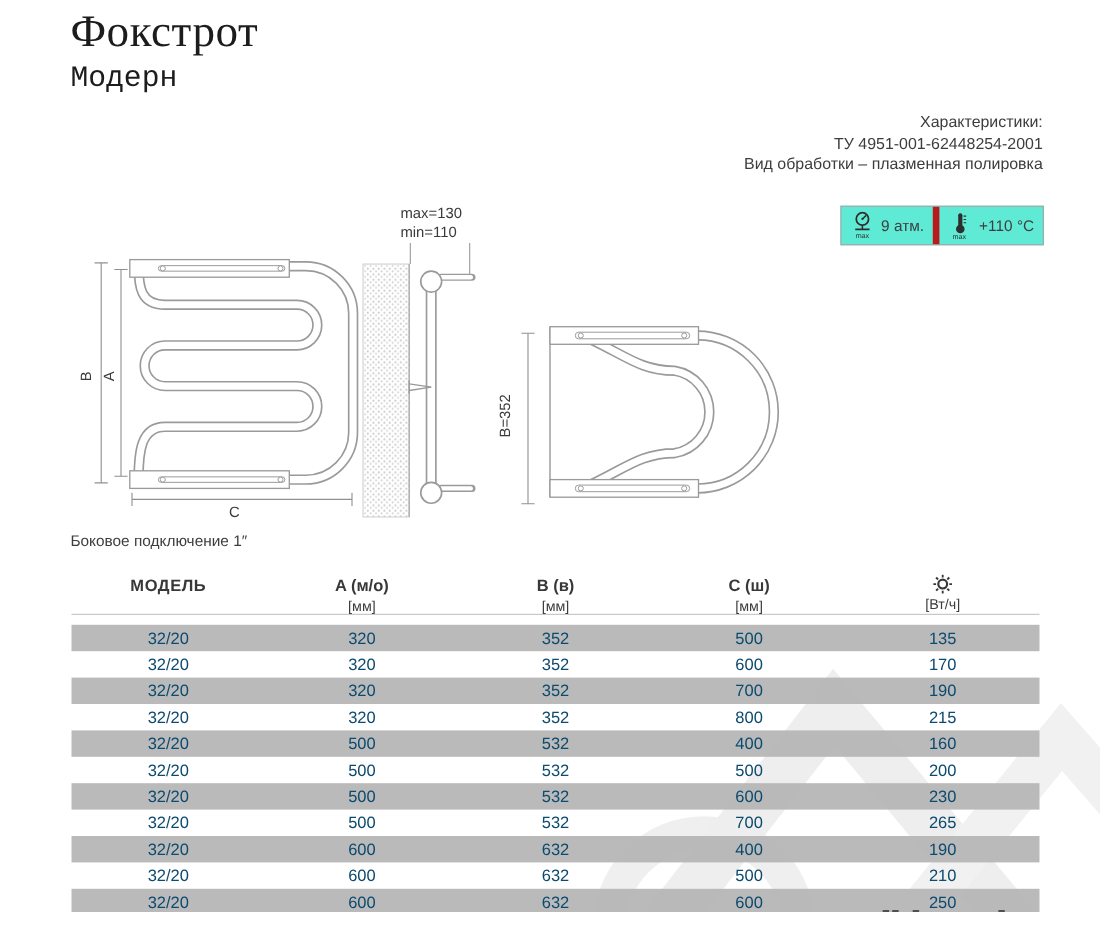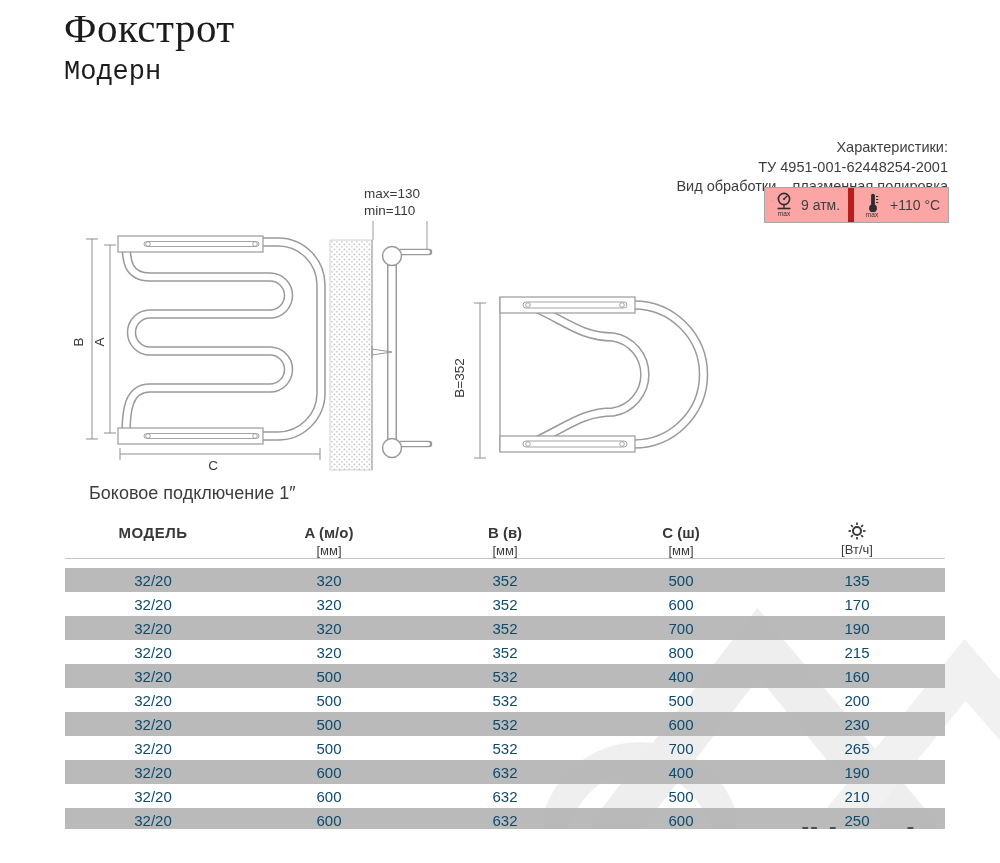--- a/index.html
+++ b/index.html
@@ -5,32 +5,32 @@
   html,body{margin:0;padding:0;background:#fff;}
   .page{position:relative;width:1000px;height:829px;background:#ffffff;overflow:hidden;
         font-family:"Liberation Sans",sans-serif;color:#3c3c3c;}
 
   .title{position:absolute;left:64px;top:4px;font-family:"Liberation Serif",serif;
          font-size:41px;color:#1c1c1c;letter-spacing:0.5px;}
   .subtitle{position:absolute;left:64px;top:57px;font-family:Liberation Mono, monospace;
             font-size:27px;color:#1c1c1c;}
 
   .chars{position:absolute;right:52px;top:102px;text-align:right;font-size:14.5px;
-         line-height:19.5px;color:#3d3d3d;margin-top:36px;}
+         line-height:19.5px;color:#3d3d3d;}
 
   .badges{position:absolute;left:764px;top:187px;display:flex;height:36px;
-          border:1px solid #a6a6a6;background:#fca5a5;box-sizing:border-box;}
+          border:1px solid #a6a6a6;background:#5eead4;box-sizing:border-box;}
   .badge{display:flex;align-items:center;padding:0 8px;}
   .badge + .badge{border-left:6px solid #b91c1c;}
   .badge .val{font-size:14px;color:#3f3f3f;margin-left:6px;white-space:nowrap;}
 
   .drawing{position:absolute;}
   svg text{font-family:"Liberation Sans",sans-serif;}
 
-  .note{position:absolute;left:64px;top:483px;font-size:18px;color:#3d3d3d;margin-left:25px;}
+  .note{position:absolute;left:64px;top:483px;font-size:14px;color:#3d3d3d;}
 
   .bg-mark{position:absolute;left:540px;top:575px;width:460px;height:288px;z-index:0;opacity:.65;}
 
   .spec-table{position:absolute;left:65px;top:518px;width:880px;z-index:1;}
   .thead{display:grid;grid-template-columns:repeat(5,1fr);height:40px;}
   .th{display:flex;flex-direction:column;align-items:center;justify-content:flex-start;}
   .th .t1{font-size:15px;font-weight:bold;color:#383838;margin-top:6px;}
   .th .t2{font-size:13px;color:#3d3d3d;margin-top:2px;}
   .th.model .t1{letter-spacing:0.5px;}
   .sep{border-top:1px solid #c4c4c4;margin-bottom:9px;}

